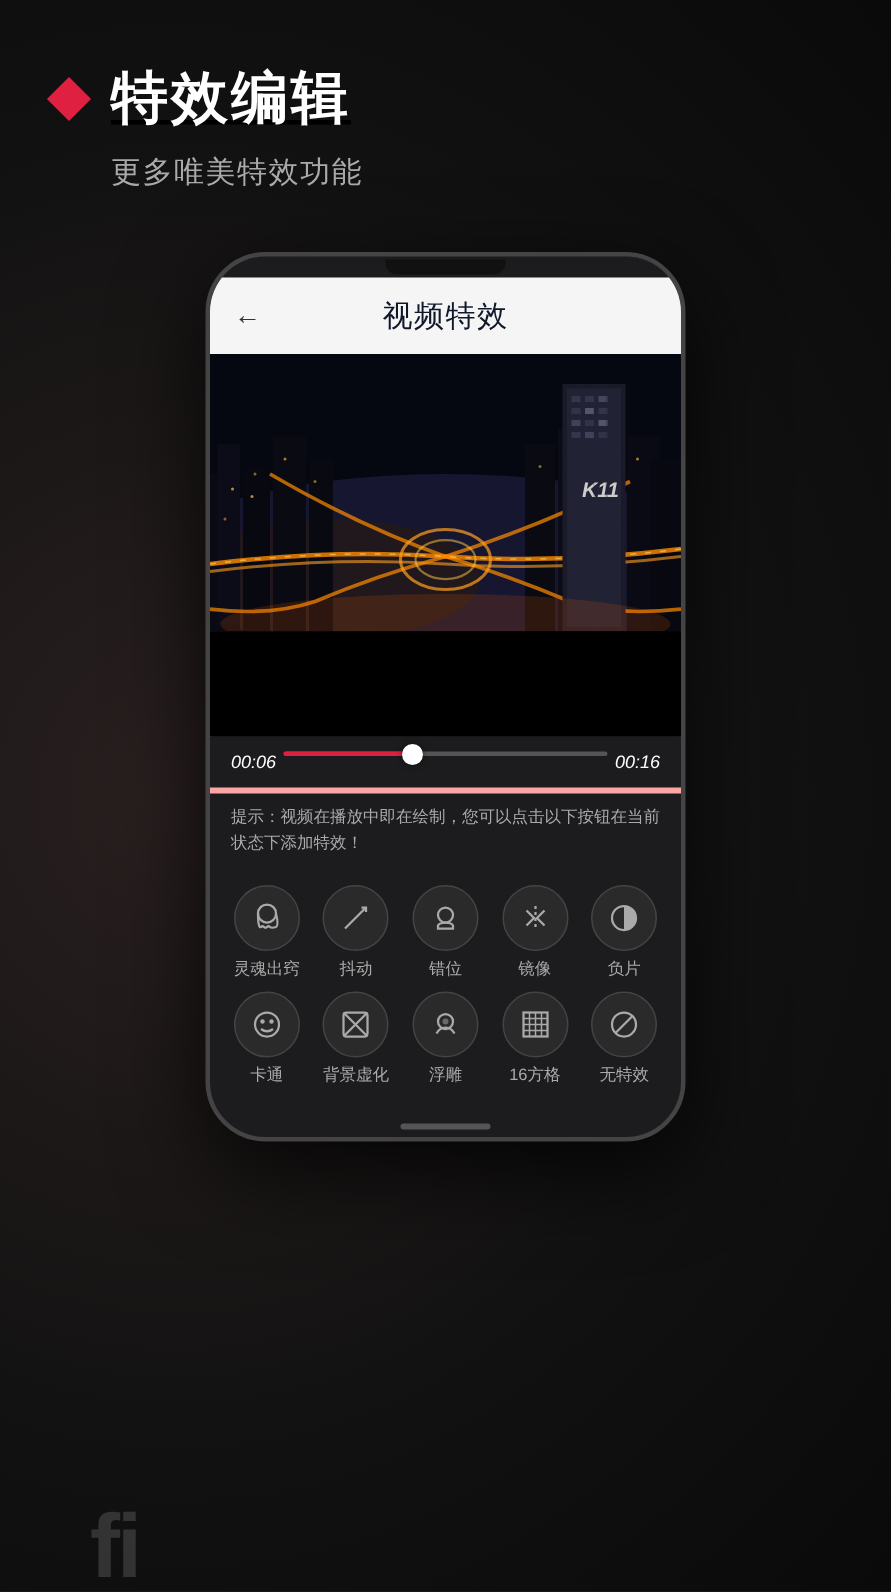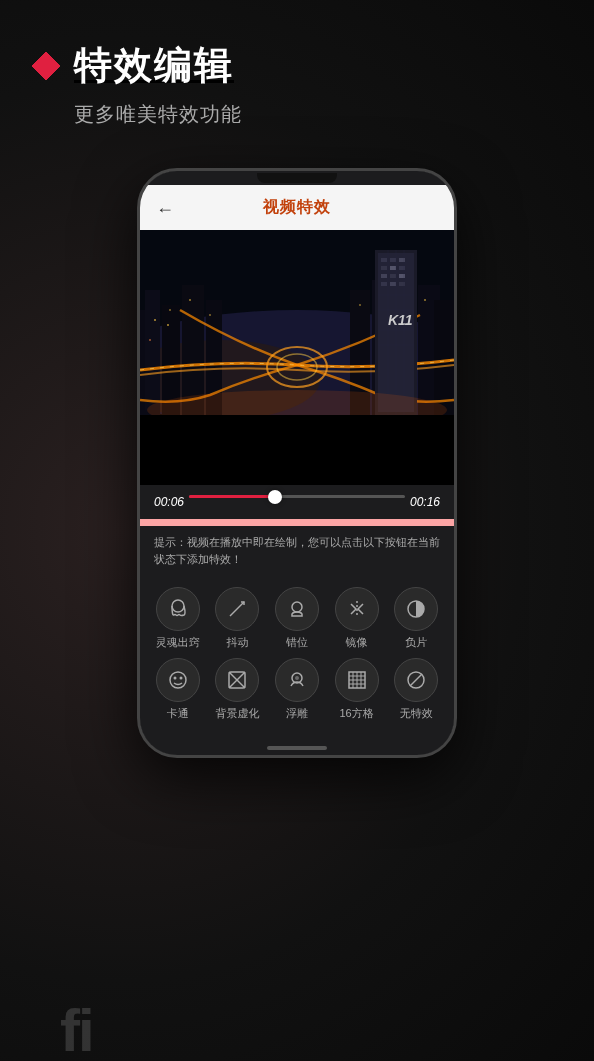--- a/index.html
+++ b/index.html
@@ -107,23 +107,23 @@
 
     .back-arrow {
       position: absolute;
       left: 16px;
       font-size: 18px;
       color: #333;
       cursor: pointer;
     }
 
     .app-header-title {
-      font-size: 16px;
-      color: #c2410c;
-      font-weight: 700;
+      font-size: 20px;
+      color: #0f172a;
+      font-weight: 400;
       letter-spacing: 1px;
     }
 
     
     .video-area {
       width: 100%;
       height: 185px;
       background: #000;
       position: relative;
       overflow: hidden;
@@ -193,21 +193,21 @@
       border-radius: 50%;
       box-shadow: 0 0 4px rgba(0,0,0,0.5);
     }
 
     
     .hint-text {
       background: #1c1c1e;
       padding: 8px 14px;
       font-size: 11px;
       color: #aaa;
-      border-top: 7px solid #fca5a5;
+      border-top: 4px solid #fca5a5;
       line-height: 1.5;
     }
 
     
     .effects-section {
       background: #1c1c1e;
       padding: 12px 8px;
     }
 
     .effects-row {

